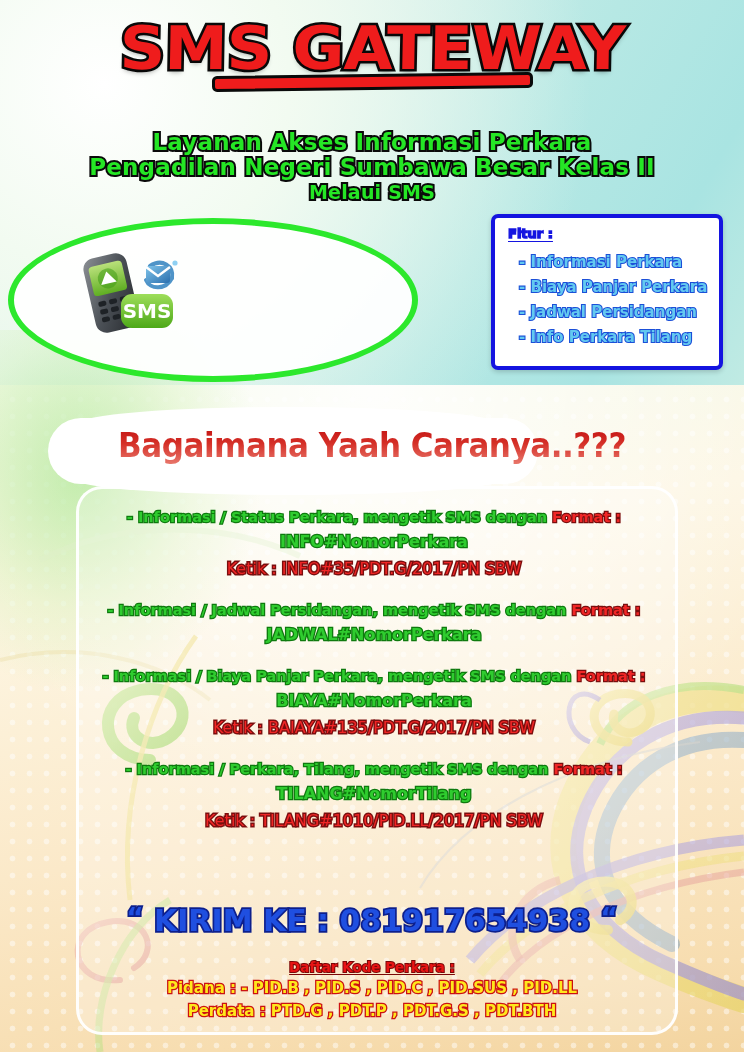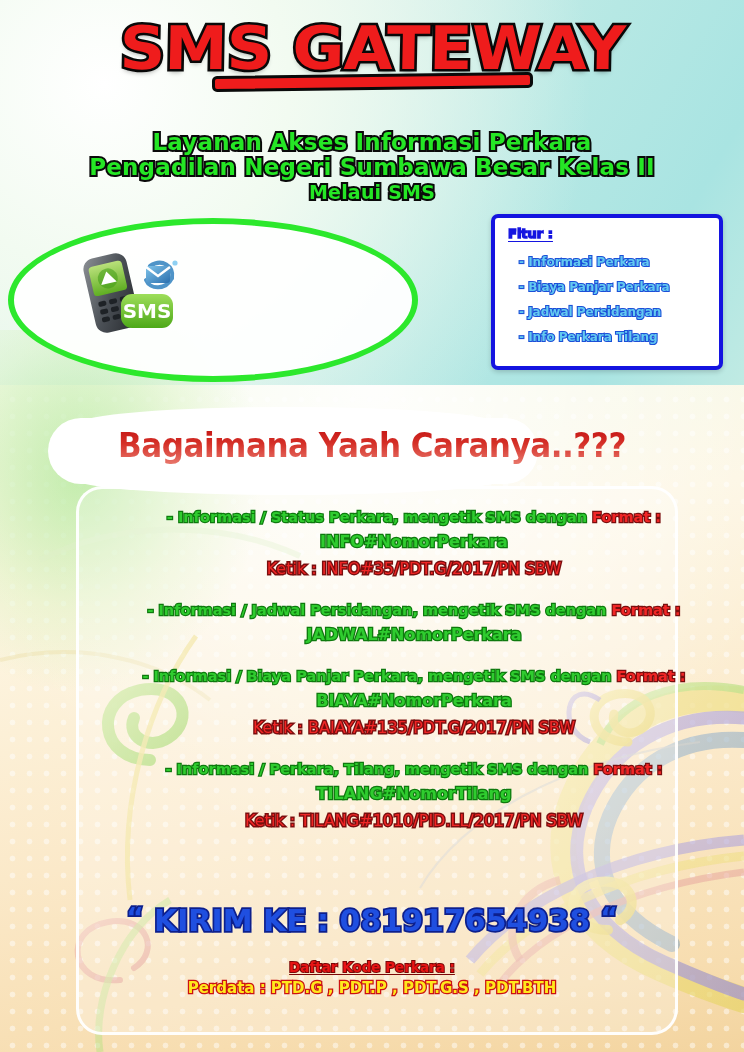--- a/index.html
+++ b/index.html
@@ -85,21 +85,21 @@
   }
   .fitur-title{
     position:absolute;left:13px;top:8px;
     font-family:"DejaVu Sans", sans-serif;font-weight:bold;font-size:13px;
     color:#1414e0;text-decoration:underline;text-underline-offset:3px;
     -webkit-text-stroke:1.4px #1414e0;paint-order:stroke fill;
   }
   .fitur-list{
     position:absolute;left:24px;top:32px;
     font-family:"DejaVu Sans", sans-serif;font-weight:bold;
-    font-size:12px;line-height:25px;color:#63c9f0;
+    font-size:15px;line-height:25px;color:#63c9f0;
     -webkit-text-stroke:2.2px #1b4fd8;paint-order:stroke fill;
   }
   .fitur-list div{white-space:nowrap;}
 
   
   .cloud{
     position:absolute;left:48px;top:418px;width:490px;height:66px;
     background:#ffffff;border-radius:34px;
     box-shadow:0 0 0 0 rgba(0,0,0,0);
   }
@@ -116,21 +116,21 @@
     -webkit-background-clip:text;background-clip:text;color:transparent;
     transform:scaleX(.94);
   }
 
   
   .panel{
     position:absolute;left:76px;top:486px;width:596px;height:543px;
     border:3px solid rgba(255,255,255,.95);border-radius:26px;
     background:rgba(255,255,255,.26);
   }
-  .blocks{position:absolute;left:76px;top:505px;width:596px;text-align:center;padding-left:40px;}
+  .blocks{position:absolute;left:76px;top:505px;width:596px;text-align:center;}
   .blk{margin-bottom:16px;}
   .blk .l1{
     font-family:"DejaVu Sans", sans-serif;font-weight:bold;font-size:14.5px;line-height:24px;
     color:#2fcc2f;-webkit-text-stroke:2.4px #0e7a0e;paint-order:stroke fill;
   }
   .blk .l1 .hl{color:#f12626;-webkit-text-stroke:2.4px #7a0e0e;paint-order:stroke fill;}
   .blk .l2{
     font-family:"DejaVu Sans", sans-serif;font-weight:bold;font-size:16px;line-height:26px;
     color:#2fcc2f;-webkit-text-stroke:2.6px #0e7a0e;paint-order:stroke fill;
   }
@@ -321,16 +321,17 @@
       <div class="l2">TILANG#NomorTilang</div>
       <div class="l3">Ketik : TILANG#1010/PID.LL/2017/PN SBW</div>
     </div>
 
   </div>
 
   <div class="kirim"><span class="q">“</span> <span>KIRIM KE : 081917654938</span> <span class="q">“</span></div>
 
   <div class="footer">
     <div class="ft-title">Daftar Kode Perkara :</div>
+    <div class="ft-row">Pidana : - PID.B , PID.S , PID.C , PID.SUS , PID.LL</div>
     <div class="ft-row">Perdata : PTD.G , PDT.P , PDT.G.S , PDT.BTH</div>
   </div>
 
 </div>
 
 </body></html>

